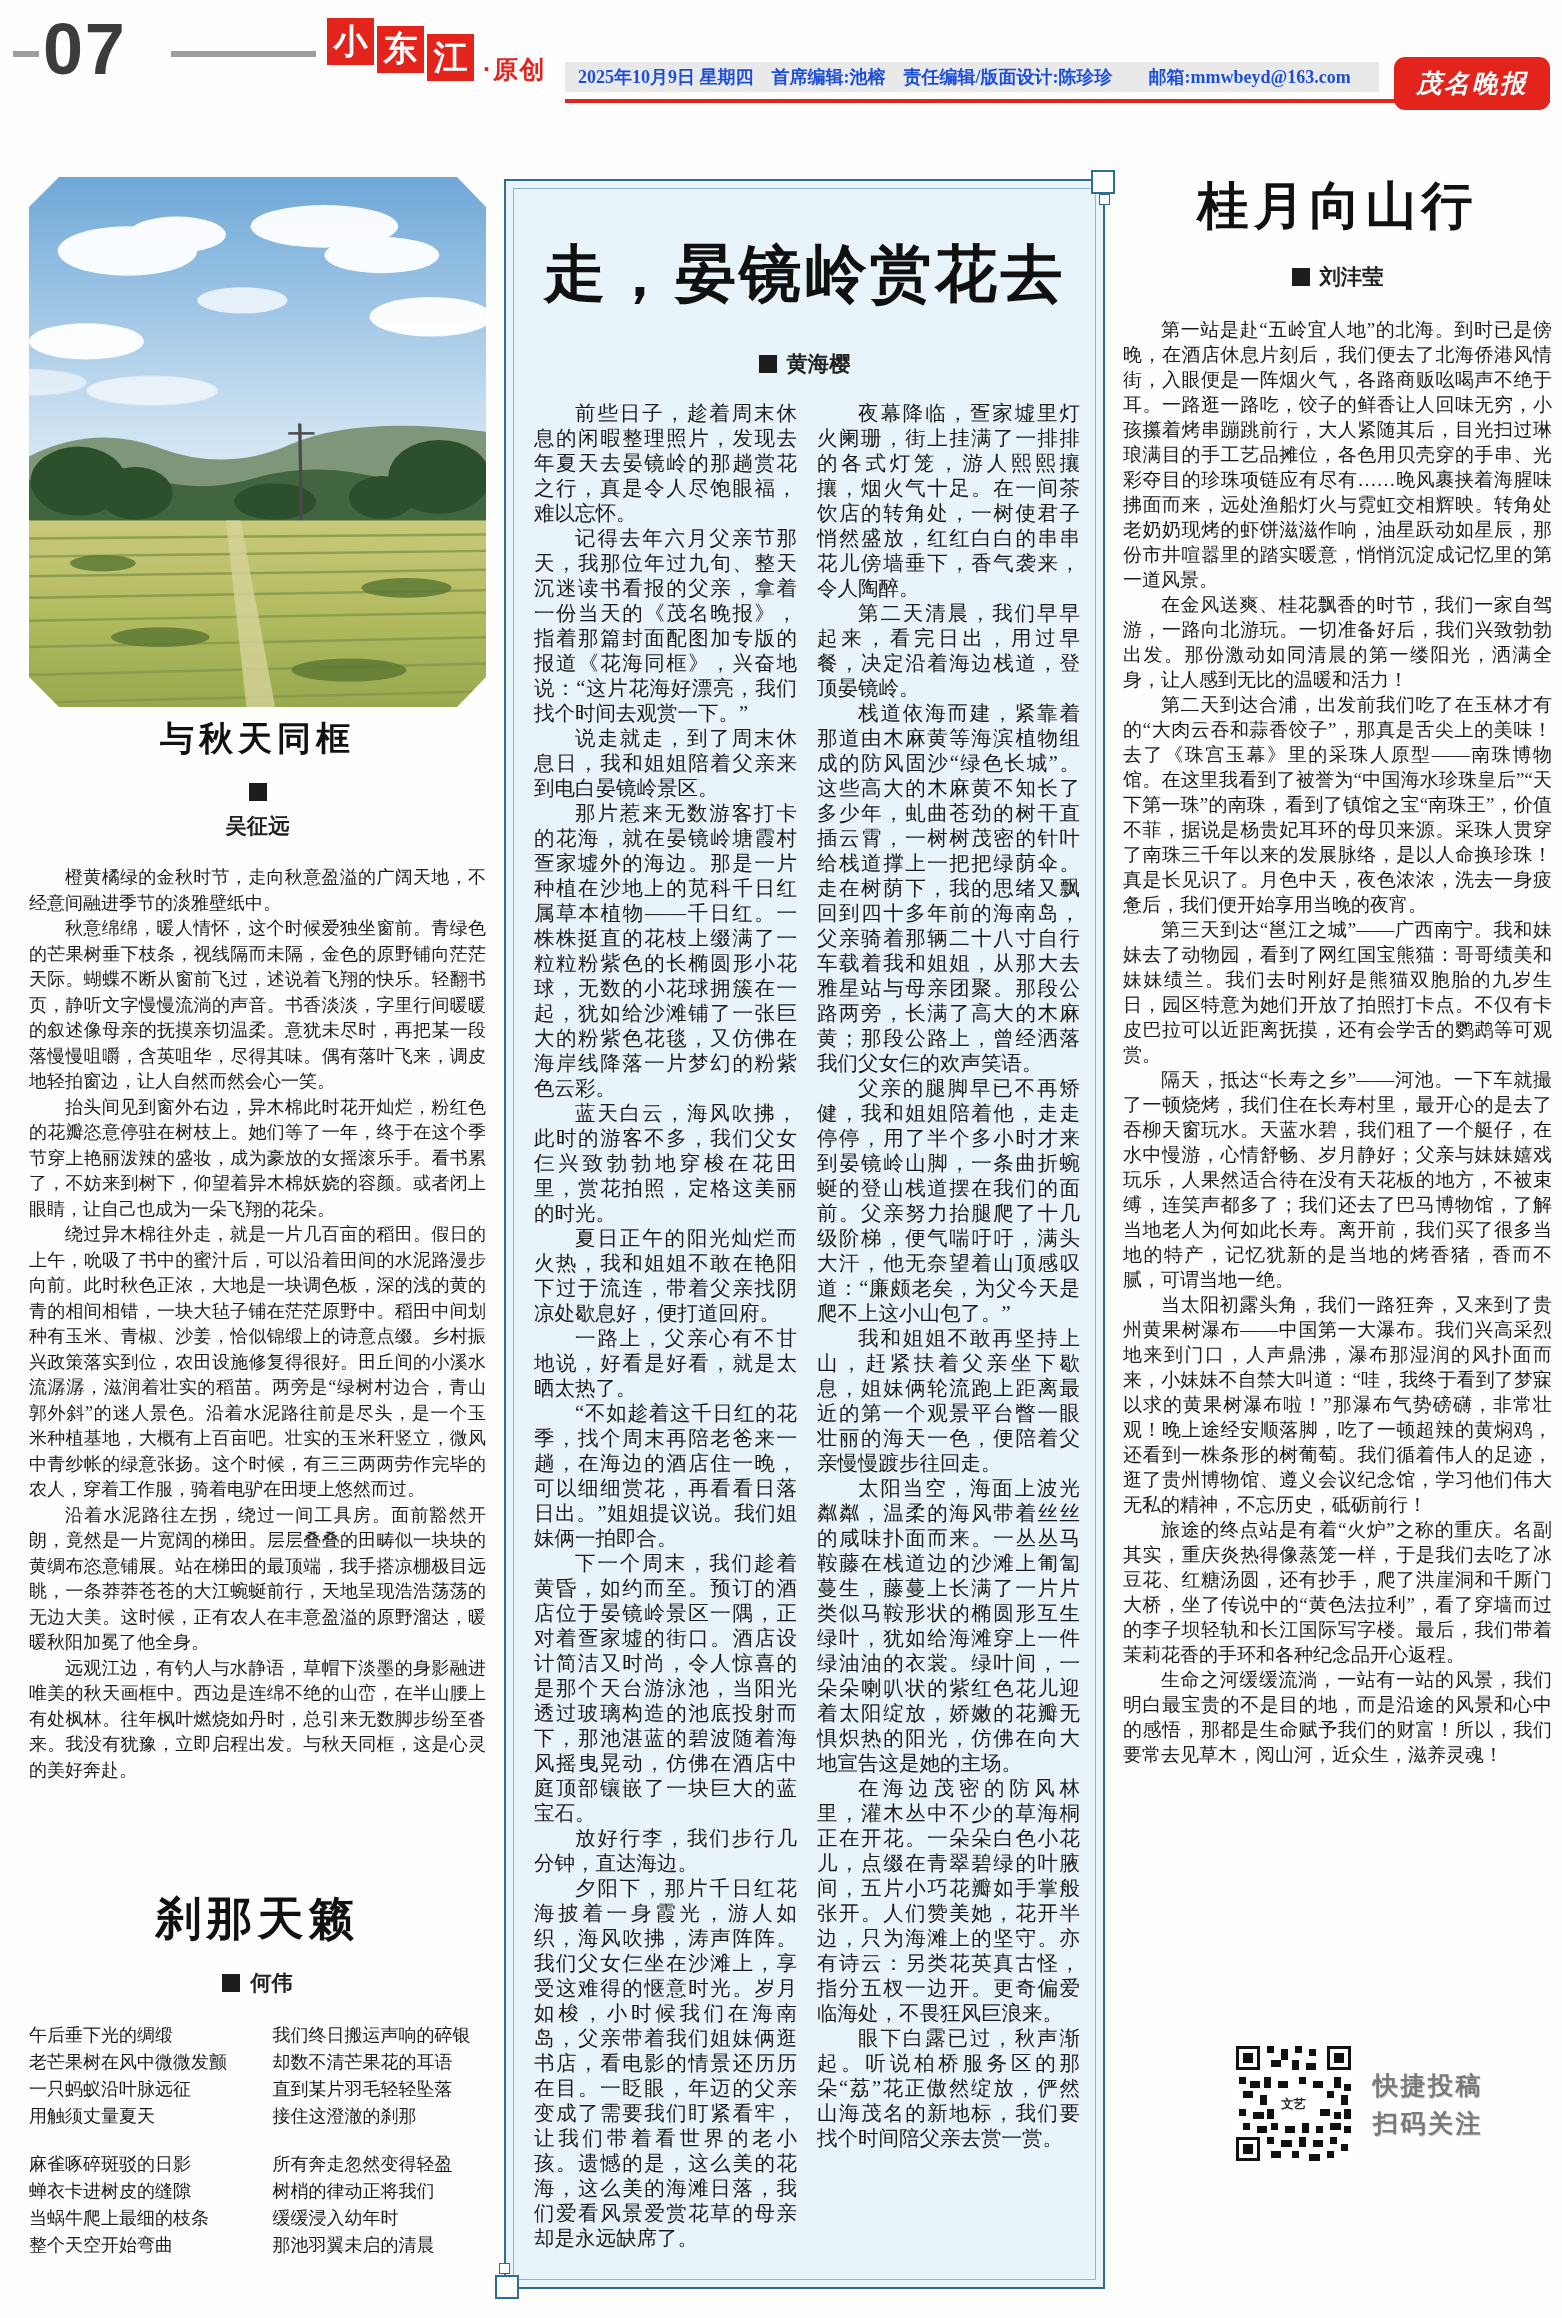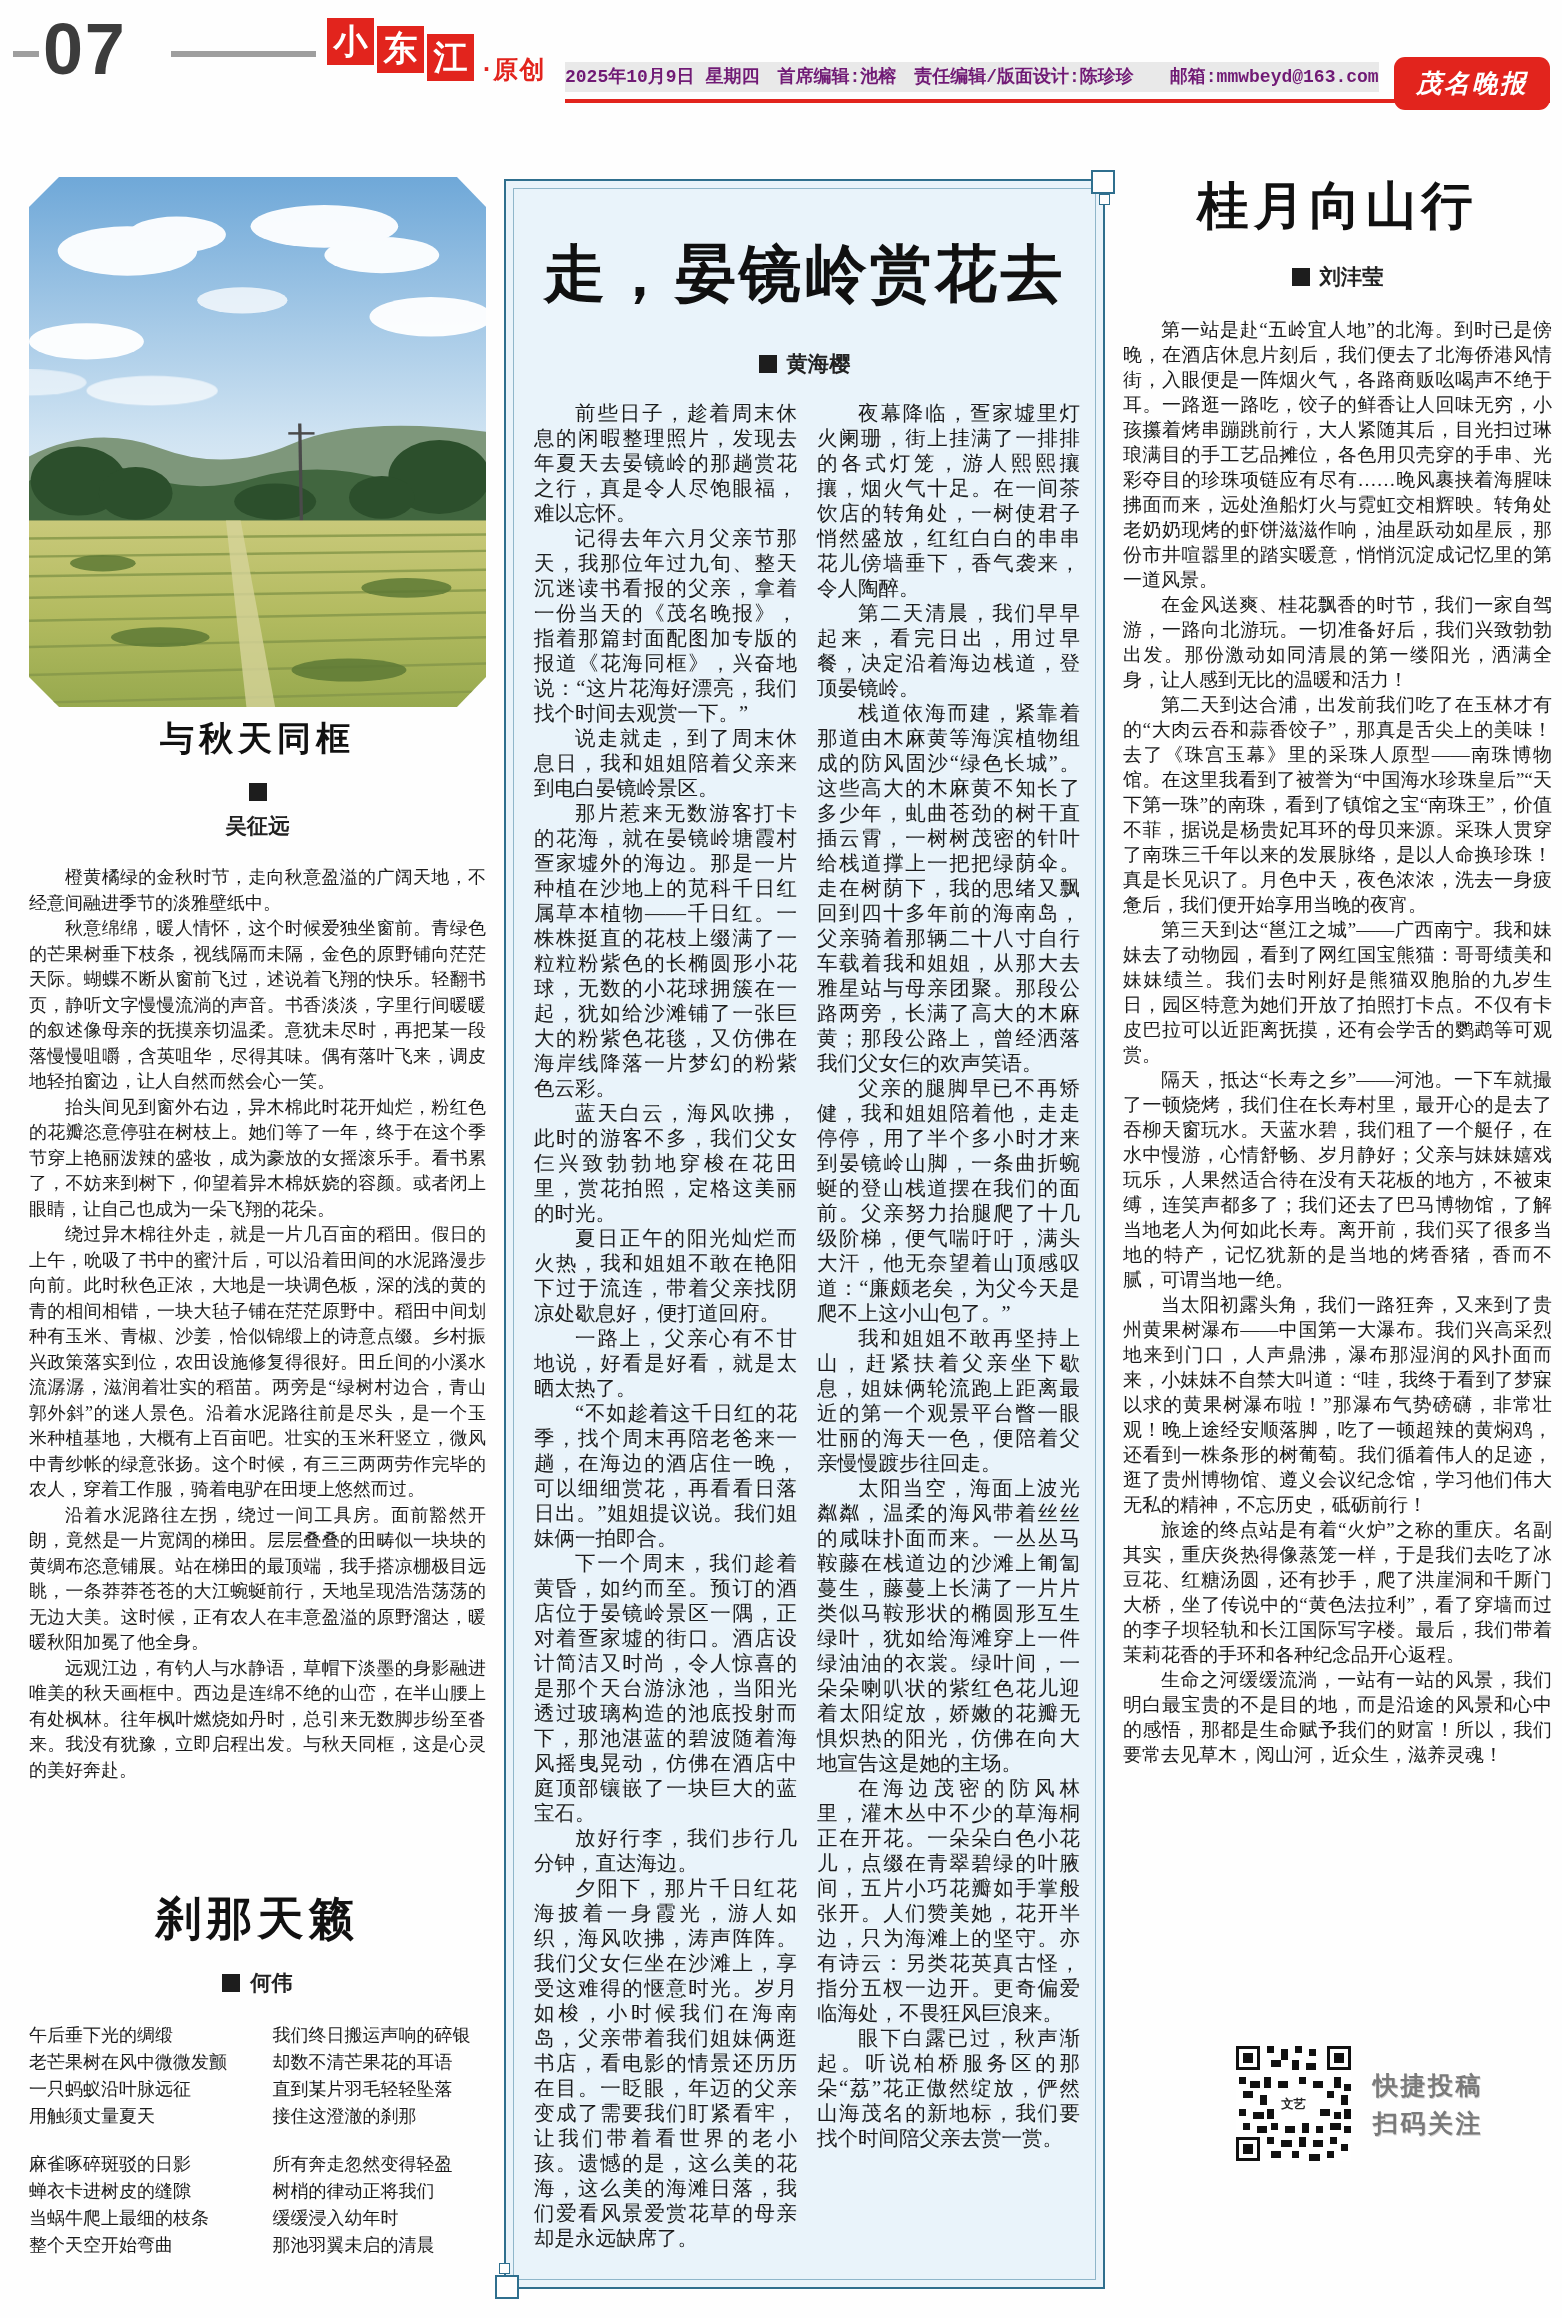--- a/index.html
+++ b/index.html
@@ -11,22 +11,22 @@
   #dash-r{left:171px;top:51px;width:145px;}
   #page-num{position:absolute;left:43px;top:13px;font-family:"Liberation Sans",sans-serif;
             font-size:72px;font-weight:700;color:#3c3c3c;line-height:1;letter-spacing:1.6px;}
   .sec-box{position:absolute;width:47px;height:47px;background:#e2241d;color:#fff;
            font-family:"Liberation Sans",sans-serif;font-weight:700;font-size:34px;
            display:flex;align-items:center;justify-content:center;}
   #sec1{left:327px;top:18px;} #sec2{left:377px;top:25.5px;} #sec3{left:427px;top:34px;}
   #sec-tag{position:absolute;left:483px;top:53px;color:#e2241d;font-weight:700;font-size:25px;
            font-family:"Liberation Sans",sans-serif;letter-spacing:1.6px;}
   #info-strip{position:absolute;left:565px;top:62px;width:814px;height:30px;background:#e9e9e9;
-              font-family:Liberation Mono, monospace;font-weight:700;font-size:18px;color:#701a75;
-              line-height:30px;box-sizing:border-box;white-space:nowrap;overflow:hidden;}
+              font-family:Liberation Serif, serif;font-weight:700;font-size:18px;color:#1d4ed8;
+              line-height:30px;padding-left:13px;box-sizing:border-box;white-space:nowrap;overflow:hidden;}
   #masthead{position:absolute;left:1394px;top:57px;width:156px;height:53px;background:#e2241d;
             border-radius:11px;color:#fff;font-size:25.5px;font-weight:700;font-style:italic;
             display:flex;align-items:center;justify-content:center;letter-spacing:2.5px;}
   #red-rule{position:absolute;left:565px;top:99px;width:985px;height:4.1px;background:#e2241d;}
   
   #photo{position:absolute;left:29px;top:177px;width:457px;height:530px;
          clip-path:polygon(30px 0,428px 0,457px 30px,457px 500px,428px 530px,30px 530px,0 500px,0 30px);}
   #photo svg{display:block;width:100%;height:100%;}
   #photo-caption{position:absolute;left:49px;top:640px;color:#fff;font-size:18px;letter-spacing:5px;
                  text-shadow:0 0.8px 3.3px rgba(0,0,0,.85);font-family:"Liberation Sans",sans-serif;}

